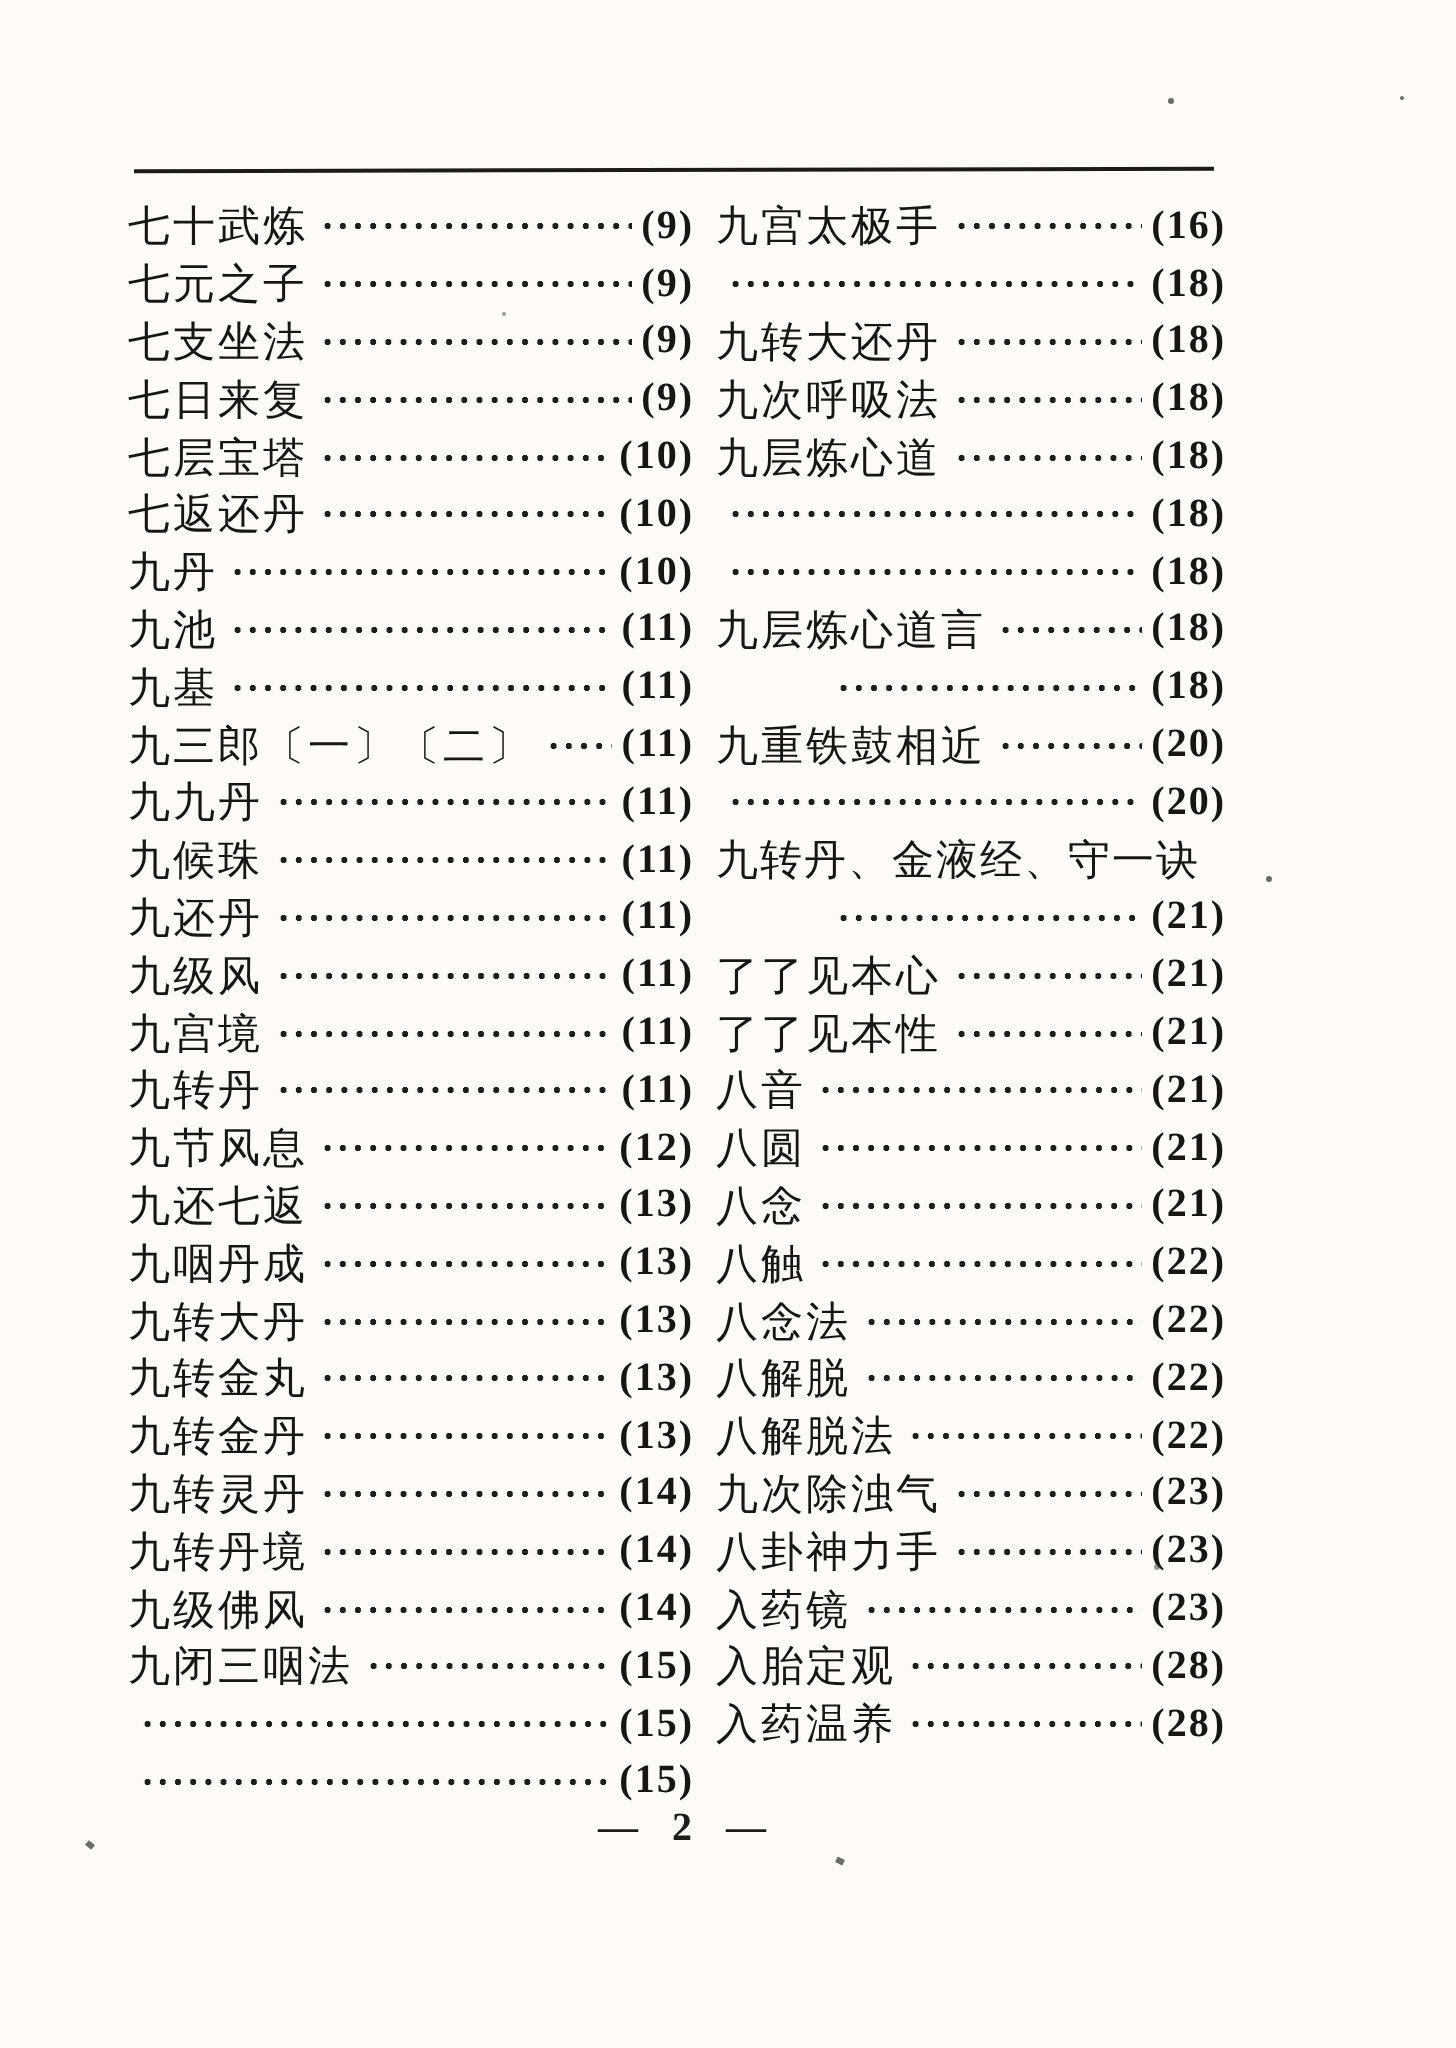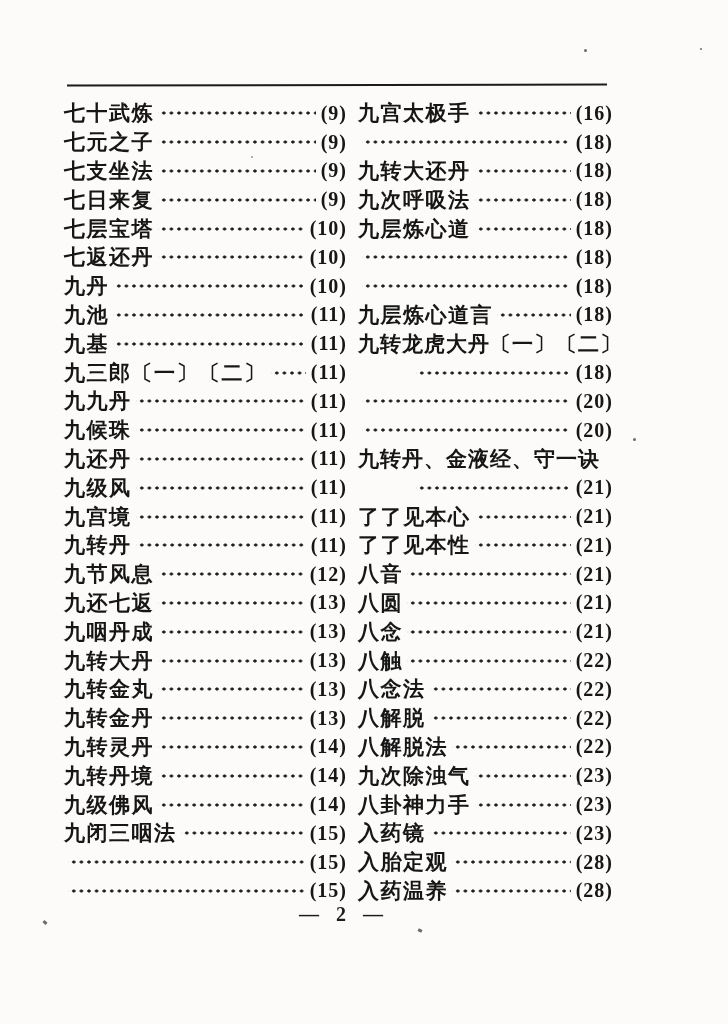--- a/index.html
+++ b/index.html
@@ -39,21 +39,21 @@
   .col-left  { width: 283px; margin-right: 11px; }
   .col-right { width: 255px; }
   .row {
     height: 28.8px;
     display: flex;
     align-items: center;
     white-space: nowrap;
   }
   .row .entry-title {
     font-size: 21px;
-    font-weight: 700;
+    font-weight: 400;
     letter-spacing: 1.5px;
     flex: 0 0 auto;
   }
   .row .leader {
     flex: 1 1 auto;
     align-self: stretch;
     margin: 0 5px 0 4px;
     min-width: 14px;
     background-image: radial-gradient(circle, #1d1d1d 1.45px, rgba(0,0,0,0) 1.7px);
     background-size: 7.6px 10px;
@@ -273,28 +273,26 @@
         </div>
         <div class="row">
           <span class="leader"></span>
           <span class="entry-page">(18)</span>
         </div>
         <div class="row">
           <span class="entry-title">九层炼心道言</span>
           <span class="leader"></span>
           <span class="entry-page">(18)</span>
         </div>
-        <div class="row title-only">
-          <span class="entry-title">九转龙虎大丹〔一〕〔二〕</span>
-        </div>
         <div class="row cont">
           <span class="leader"></span>
           <span class="entry-page">(18)</span>
         </div>
         <div class="row">
+          <span class="entry-title">九重铁鼓相近</span>
           <span class="leader"></span>
           <span class="entry-page">(20)</span>
         </div>
         <div class="row">
           <span class="leader"></span>
           <span class="entry-page">(20)</span>
         </div>
         <div class="row title-only">
           <span class="entry-title">九转丹、金液经、守一诀</span>
         </div>

